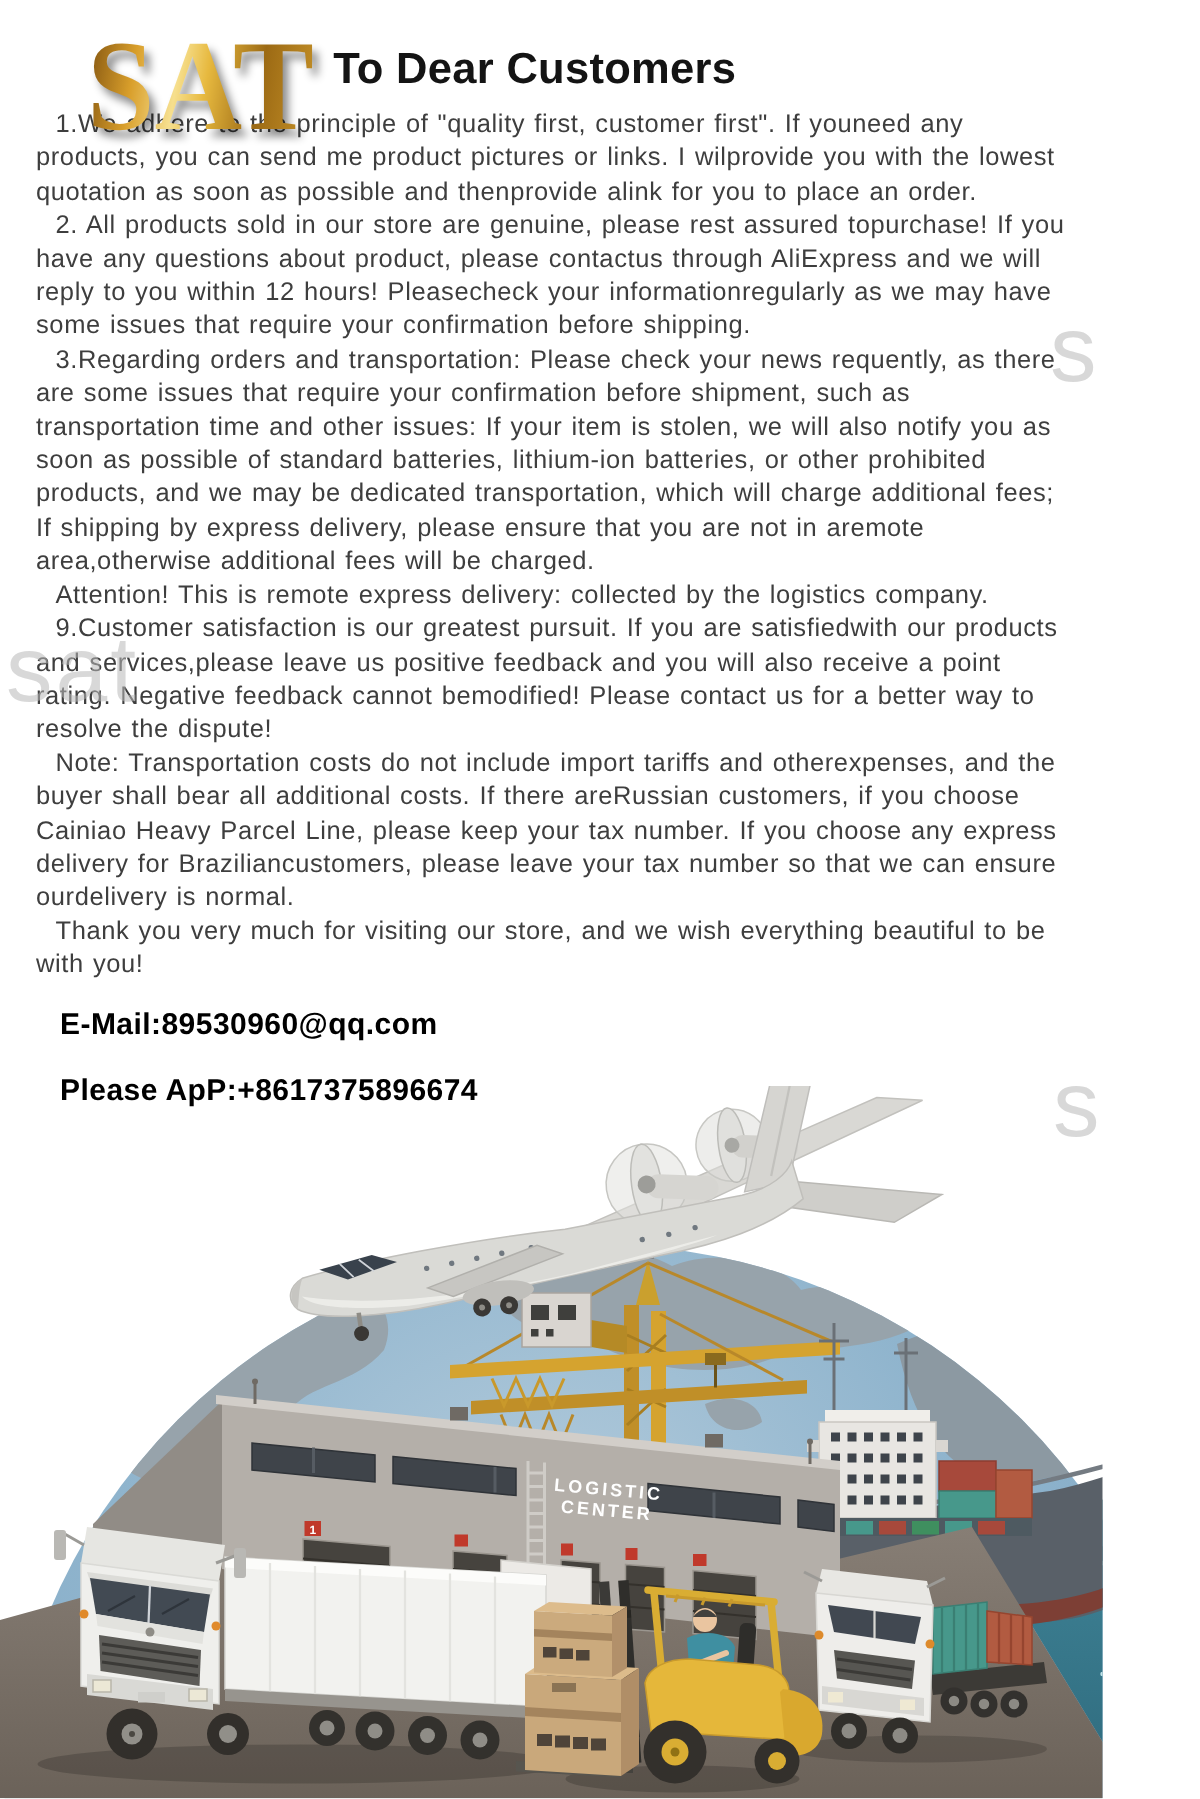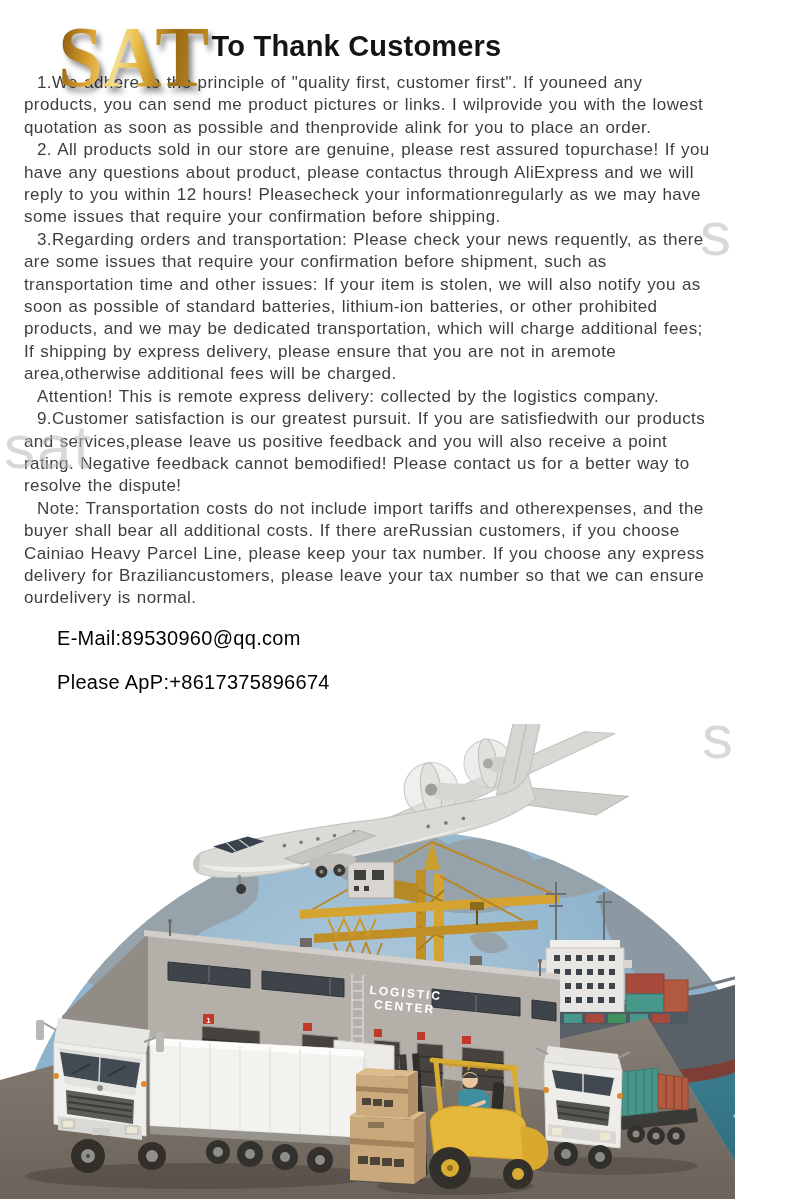--- a/index.html
+++ b/index.html
@@ -4,21 +4,21 @@
 <style>
   html,body{margin:0;padding:0;background:#ffffff;}
   .page{position:relative;width:735px;height:1199px;background:#ffffff;overflow:hidden;
         font-family:"Liberation Sans",sans-serif;}
   .content{position:relative;z-index:2;}
   .page-title{margin:30px 0 9px 0;width:100%;box-sizing:border-box;padding-right:22px;
         text-align:center;font-size:29px;font-weight:700;color:#141414;letter-spacing:.2px;}
   .body-text{padding:0 22px 0 24px;color:#3e3e3e;font-size:17px;line-height:22.4px;
         letter-spacing:.4px;word-spacing:1px;}
   .body-text p{margin:0;text-indent:13px;}
-  .contact{margin:17px 0 0 57px;font-size:20px;font-weight:400;color:#000;letter-spacing:.3px;}
+  .contact{margin:17px 0 0 40px;font-size:20px;font-weight:700;color:#000;letter-spacing:.3px;}
   .contact-line + .contact-line{margin-top:21px;}
   .gold-logo{position:absolute;left:58px;top:12px;z-index:4;pointer-events:none;
         font-family:"Liberation Serif",serif;font-weight:700;font-size:86px;line-height:1.05;
         letter-spacing:0;transform:scaleX(.94);transform-origin:left top;
         background:linear-gradient(100deg,#7a4d0e 0%,#d99f2b 22%,#f6df8e 40%,#e7b93f 52%,#9c6a14 74%,#c8942a 100%);
         -webkit-background-clip:text;background-clip:text;color:transparent;
         filter:drop-shadow(4px 5px 3px rgba(0,0,0,.45));}
   .wm{position:absolute;z-index:3;pointer-events:none;color:rgba(184,184,184,.55);
         font-size:62px;letter-spacing:2px;line-height:1;font-weight:400;}
   .wm1{left:700px;top:203px;}
@@ -31,28 +31,29 @@
 
 <div class="page">
 
   <div class="gold-logo">SAT</div>
 
   <div class="wm wm1">sat</div>
   <div class="wm wm2">sat</div>
   <div class="wm wm3">sat</div>
 
   <div class="content">
-    <h1 class="page-title">To Thank Customers</h1>
+    <h1 class="page-title">To Dear Customers</h1>
     <div class="body-text">
       <p>1.We adhere to the principle of "quality first, customer first". If youneed any products, you can send me product pictures or links. I wilprovide you with the lowest quotation as soon as possible and thenprovide alink for you to place an order.</p>
       <p>2. All products sold in our store are genuine, please rest assured topurchase! If you have any questions about product, please contactus through AliExpress and we will reply to you within 12 hours! Pleasecheck your informationregularly as we may have some issues that require your confirmation before shipping.</p>
       <p>3.Regarding orders and transportation: Please check your news requently, as there are some issues that require your confirmation before shipment, such as transportation time and other issues: If your item is stolen, we will also notify you as soon as possible of standard batteries, lithium-ion batteries, or other prohibited products, and we may be dedicated transportation, which will charge additional fees;  If shipping by express delivery, please ensure that you are not in aremote area,otherwise additional fees will be charged.</p>
       <p>Attention! This is remote express delivery: collected by the logistics company.</p>
       <p>9.Customer satisfaction is our greatest pursuit. If you are satisfiedwith our products and services,please leave us positive feedback and you will also receive a point rating. Negative feedback cannot bemodified! Please contact us for a better way to resolve the dispute!</p>
       <p>Note: Transportation costs do not include import tariffs and otherexpenses, and the buyer shall bear all additional costs. If there areRussian customers, if you choose Cainiao Heavy Parcel Line, please keep your tax number. If you choose any express delivery for Braziliancustomers, please leave your tax number so that we can ensure ourdelivery is normal.</p>
+      <p>Thank you very much for visiting our store, and we wish everything beautiful to be with you!</p>
     </div>
     <div class="contact">
       <div class="contact-line">E-Mail:89530960@qq.com</div>
       <div class="contact-line">Please ApP:+8617375896674</div>
     </div>
   </div>
 
   <svg class="illustration" width="800" height="475" viewBox="0 0 475" preserveAspectRatio="none" style="width:800px;height:475px;">
     <defs>
       <radialGradient id="gGlobe" cx="45%" cy="28%" r="80%">

